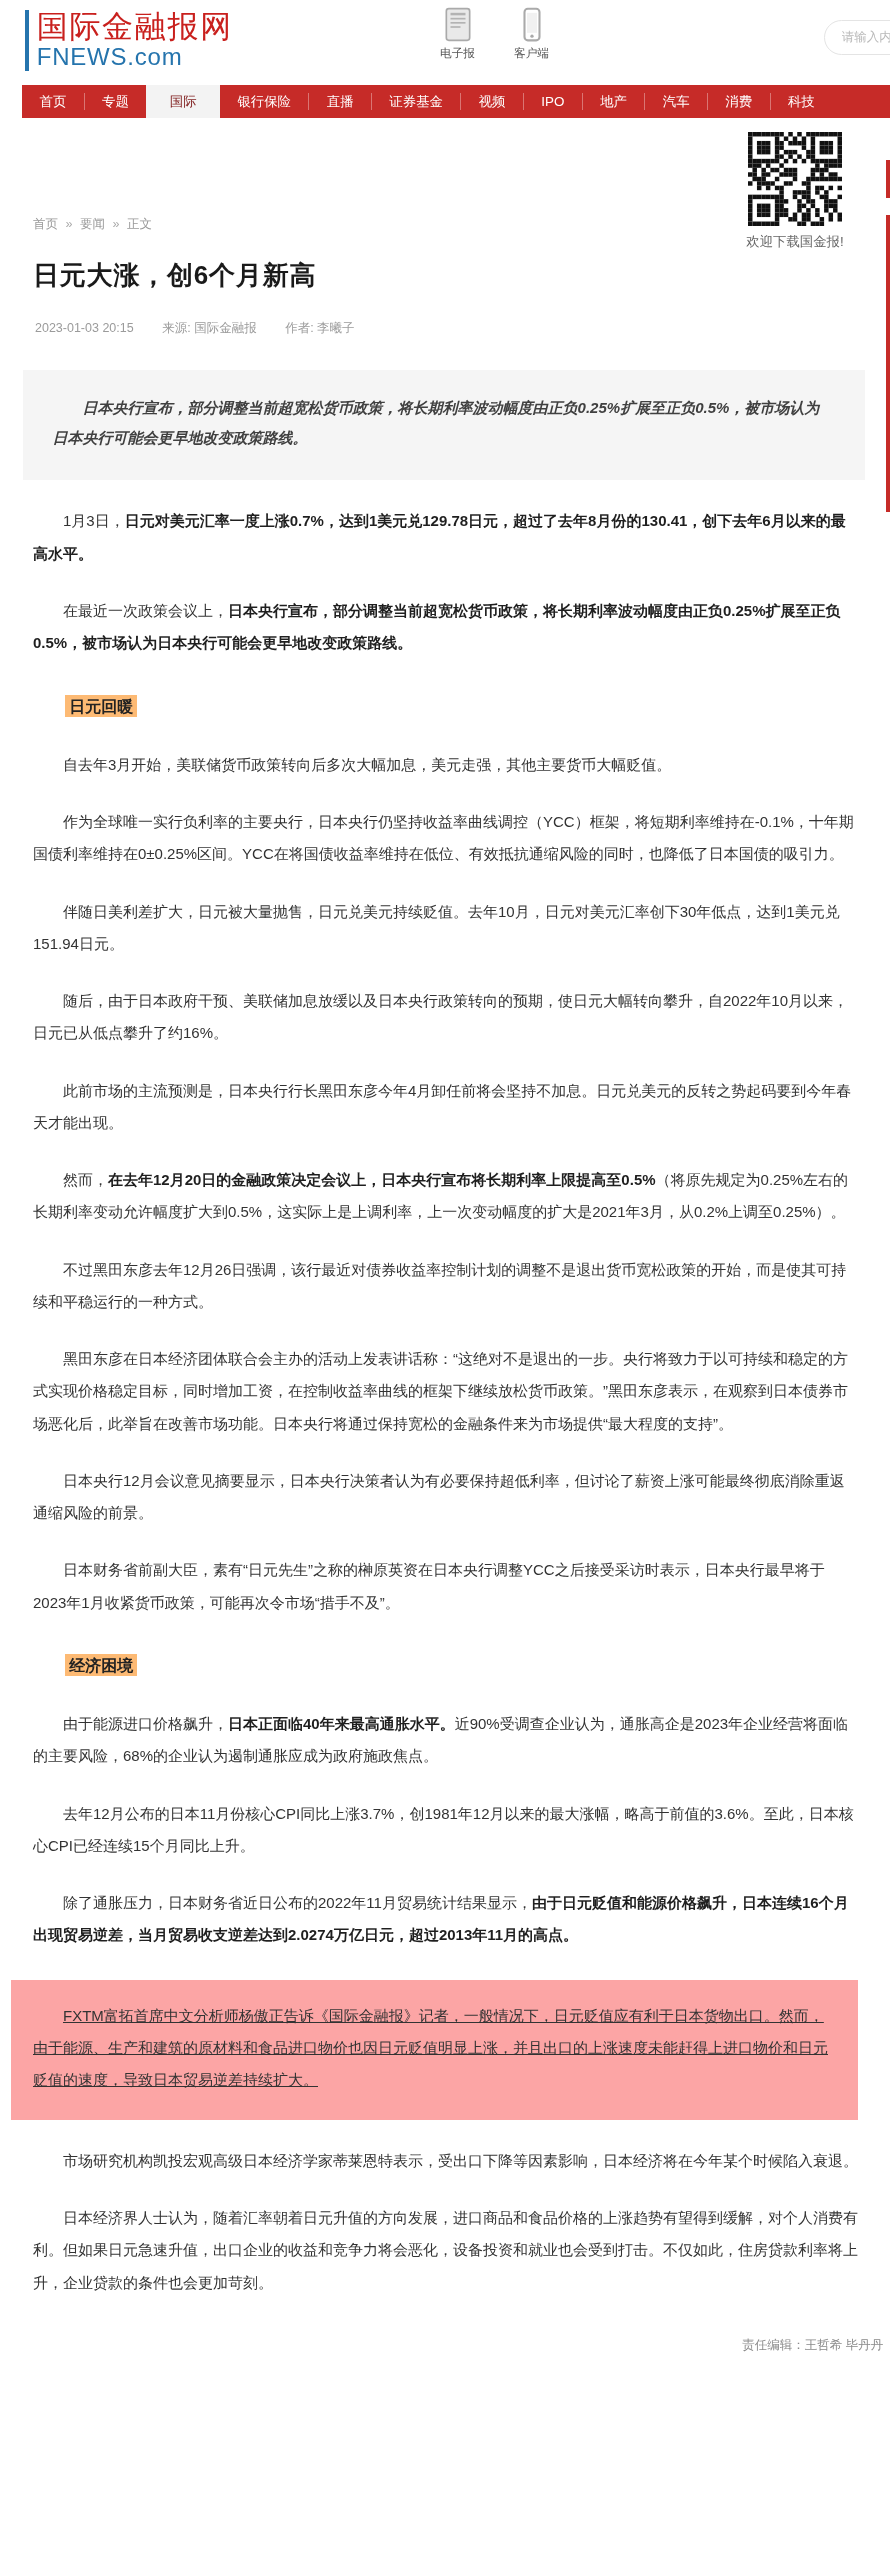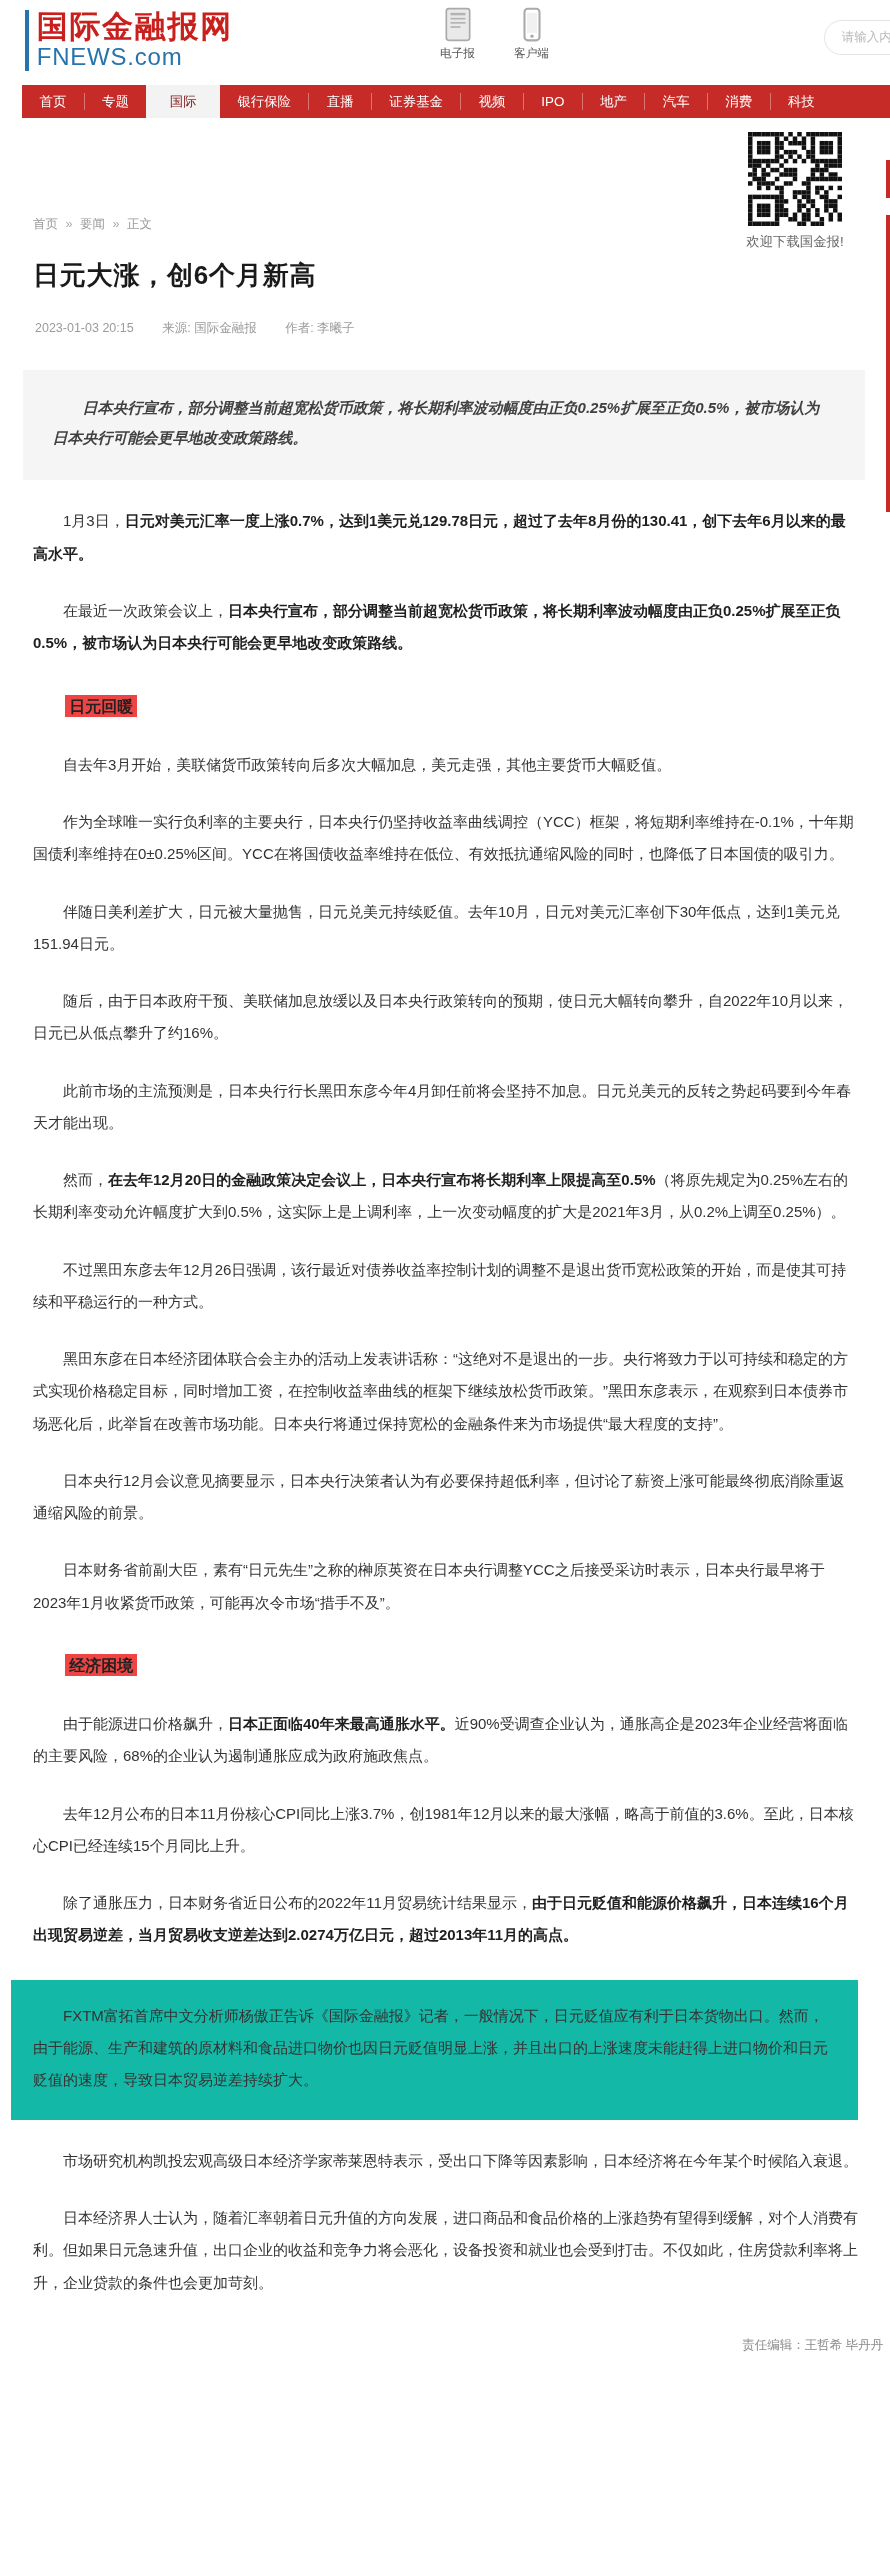--- a/index.html
+++ b/index.html
@@ -4,21 +4,21 @@
 <style>
   * { margin:0; padding:0; box-sizing:border-box; }
   html,body { background:#fff; }
   body { font-family:"Liberation Sans","DejaVu Sans",sans-serif; color:#333; }
   .page { position:relative; width:890px; min-height:2576px; overflow:hidden; background:#fff; margin:0 auto; }
 
   
   .site-header { position:relative; height:85px; }
   .logo { position:absolute; top:10px; left:25px; display:flex; cursor:pointer; }
   .logo-bar { width:4.2px; background:#2574ad; margin-right:7.5px; }
-  .logo-cn { font-size:31px; font-weight:bold; color:#c9201d; letter-spacing:1.7px; line-height:1.08; }
+  .logo-cn { font-size:31px; font-weight:normal; color:#c9201d; letter-spacing:1.7px; line-height:1.08; }
   .logo-en { font-size:24px; font-weight:normal; color:#2574ad; letter-spacing:0.8px; line-height:1.15; }
   .header-app { position:absolute; top:6.7px; width:53px; text-align:center; cursor:pointer; }
   .header-app .app-label { font-size:11.7px; color:#555; margin-top:4.2px; }
   .app-epaper { left:431px; }
   .app-client { left:505px;font-family:Liberation Mono, monospace; }
   .search-box { position:absolute; top:20px; left:824px; width:142px; height:35px;
                 border:1.7px solid #e4e4e4; border-radius:17.5px; background:#fff; }
   .search-box input { border:none; outline:none; background:transparent; width:100px; height:32px;
                       margin-left:16.7px; font-size:12.5px; color:#888;
                       font-family:"Liberation Sans","DejaVu Sans",sans-serif; }
@@ -44,23 +44,23 @@
   
   .article-title { margin:25px 33px 0 33px; font-size:26px; font-weight:bold; color:#1a1a1a; letter-spacing:0.8px; }
   .article-meta { margin:27px 0 0 35px; font-size:12.5px; color:#9b9b9b; }
   .article-meta span { margin-right:25px; }
   .article-summary { margin:33px 25px 0 22.6px; background:#f5f5f5; padding:23.4px 37px 27px 30px;
                      font-size:15px; font-weight:bold; font-style:italic; line-height:2;
                      color:#404040; text-indent:2em; }
   .article-body { margin:16.7px 32px 0 33px; font-size:15px; line-height:2.15; color:#333; }
   .para { margin-top:25px; text-indent:2em; }
   .para b { color:#1f1f1f; }
-  .para.hl { background:#14b8a6; margin:28px 0 0 -22px; padding:20px 22px 23.4px 22px; }
+  .para.hl { background:#fca5a5; margin:28px 0 0 -22px; padding:20px 22px 23.4px 22px;text-decoration:underline; }
   .section-heading { margin:30px 0 0 2em; font-size:16px; }
-  .section-heading .hl-bg { background:#ef4444; color:#222; font-weight:bold; padding:2.5px 4.2px;margin-top:27px; }
+  .section-heading .hl-bg { background:#fdba74; color:#222; font-weight:bold; padding:2.5px 4.2px;margin-top:27px; }
   .editor-credit { margin:38px 6.7px 58px 0; text-align:right; font-size:12.5px; color:#8a8a8a; }
 
   .icon-svg { display:block; margin:0 auto; }
 </style>
 </head>
 <body>
 
 <div class="page">
 
   <header class="site-header">

